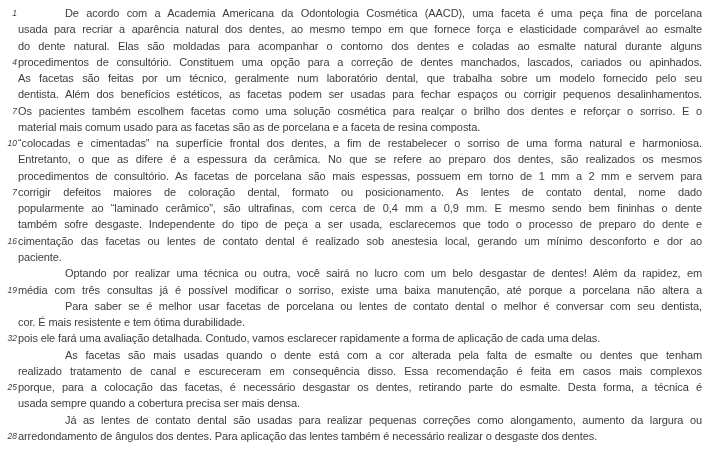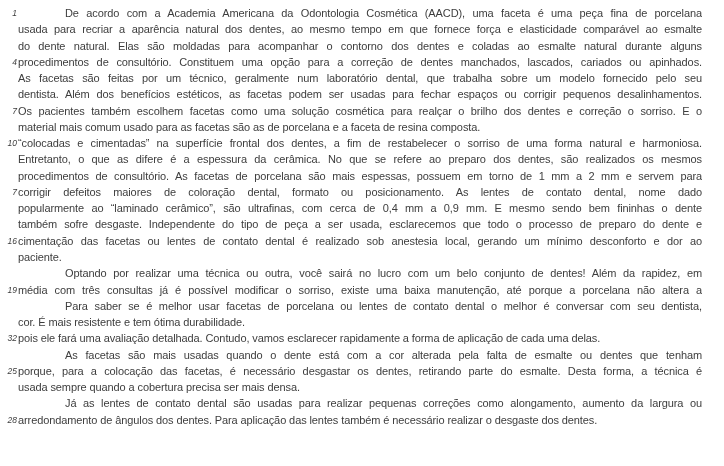--- a/index.html
+++ b/index.html
@@ -67,21 +67,21 @@
         <div class="line stretch">procedimentos de consultório. Constituem uma opção para a correção de dentes manchados, lascados, cariados ou apinhados.</div>
       </div>
       <div class="row">
         <div class="line stretch">As facetas são feitas por um técnico, geralmente num laboratório dental, que trabalha sobre um modelo fornecido pelo seu</div>
       </div>
       <div class="row">
         <div class="line stretch">dentista. Além dos benefícios estéticos, as facetas podem ser usadas para fechar espaços ou corrigir pequenos desalinhamentos.</div>
       </div>
       <div class="row">
         <span class="gutter">7</span>
-        <div class="line stretch">Os pacientes também escolhem facetas como uma solução cosmética para realçar o brilho dos dentes e correção o sorriso. E o</div>
+        <div class="line stretch">Os pacientes também escolhem facetas como uma solução cosmética para realçar o brilho dos dentes e reforçar o sorriso. E o</div>
       </div>
       <div class="row">
         <div class="line paraend">material mais comum usado para as facetas são as de porcelana e a faceta de resina composta.</div>
       </div>
       <div class="row">
         <span class="gutter">10</span>
         <div class="line stretch">“colocadas e cimentadas” na superfície frontal dos dentes, a fim de restabelecer o sorriso de uma forma natural e harmoniosa.</div>
       </div>
       <div class="row">
         <div class="line stretch">Entretanto, o que as difere é a espessura da cerâmica. No que se refere ao preparo dos dentes, são realizados os mesmos</div>
@@ -100,40 +100,43 @@
         <div class="line stretch">também sofre desgaste. Independente do tipo de peça a ser usada, esclarecemos que todo o processo de preparo do dente e</div>
       </div>
       <div class="row">
         <span class="gutter">16</span>
         <div class="line stretch">cimentação das facetas ou lentes de contato dental é realizado sob anestesia local, gerando um mínimo desconforto e dor ao</div>
       </div>
       <div class="row">
         <div class="line paraend">paciente.</div>
       </div>
       <div class="row">
-        <div class="line stretch indent">Optando por realizar uma técnica ou outra, você sairá no lucro com um belo conjunto de dentes! Além da rapidez, em</div>
+        <div class="line stretch indent">Optando por realizar uma técnica ou outra, você sairá no lucro com um belo desgastar de dentes! Além da rapidez, em</div>
       </div>
       <div class="row">
         <span class="gutter">19</span>
         <div class="line stretch">média com três consultas já é possível modificar o sorriso, existe uma baixa manutenção, até porque a porcelana não altera a</div>
       </div>
       <div class="row">
         <div class="line stretch indent">Para saber se é melhor usar facetas de porcelana ou lentes de contato dental o melhor é conversar com seu dentista,</div>
       </div>
       <div class="row">
         <div class="line paraend">cor. É mais resistente e tem ótima durabilidade.</div>
       </div>
       <div class="row">
         <span class="gutter">32</span>
         <div class="line paraend">pois ele fará uma avaliação detalhada. Contudo, vamos esclarecer rapidamente a forma de aplicação de cada uma delas.</div>
       </div>
       <div class="row">
         <div class="line stretch indent">As facetas são mais usadas quando o dente está com a cor alterada pela falta de esmalte ou dentes que tenham</div>
       </div>
       <div class="row">
+        <div class="line stretch">realizado tratamento de canal e escureceram em consequência disso. Essa recomendação é feita em casos mais complexos</div>
+      </div>
+      <div class="row">
         <span class="gutter">25</span>
         <div class="line stretch">porque, para a colocação das facetas, é necessário desgastar os dentes, retirando parte do esmalte. Desta forma, a técnica é</div>
       </div>
       <div class="row">
         <div class="line paraend">usada sempre quando a cobertura precisa ser mais densa.</div>
       </div>
       <div class="row">
         <div class="line stretch indent">Já as lentes de contato dental são usadas para realizar pequenas correções como alongamento, aumento da largura ou</div>
       </div>
       <div class="row">

